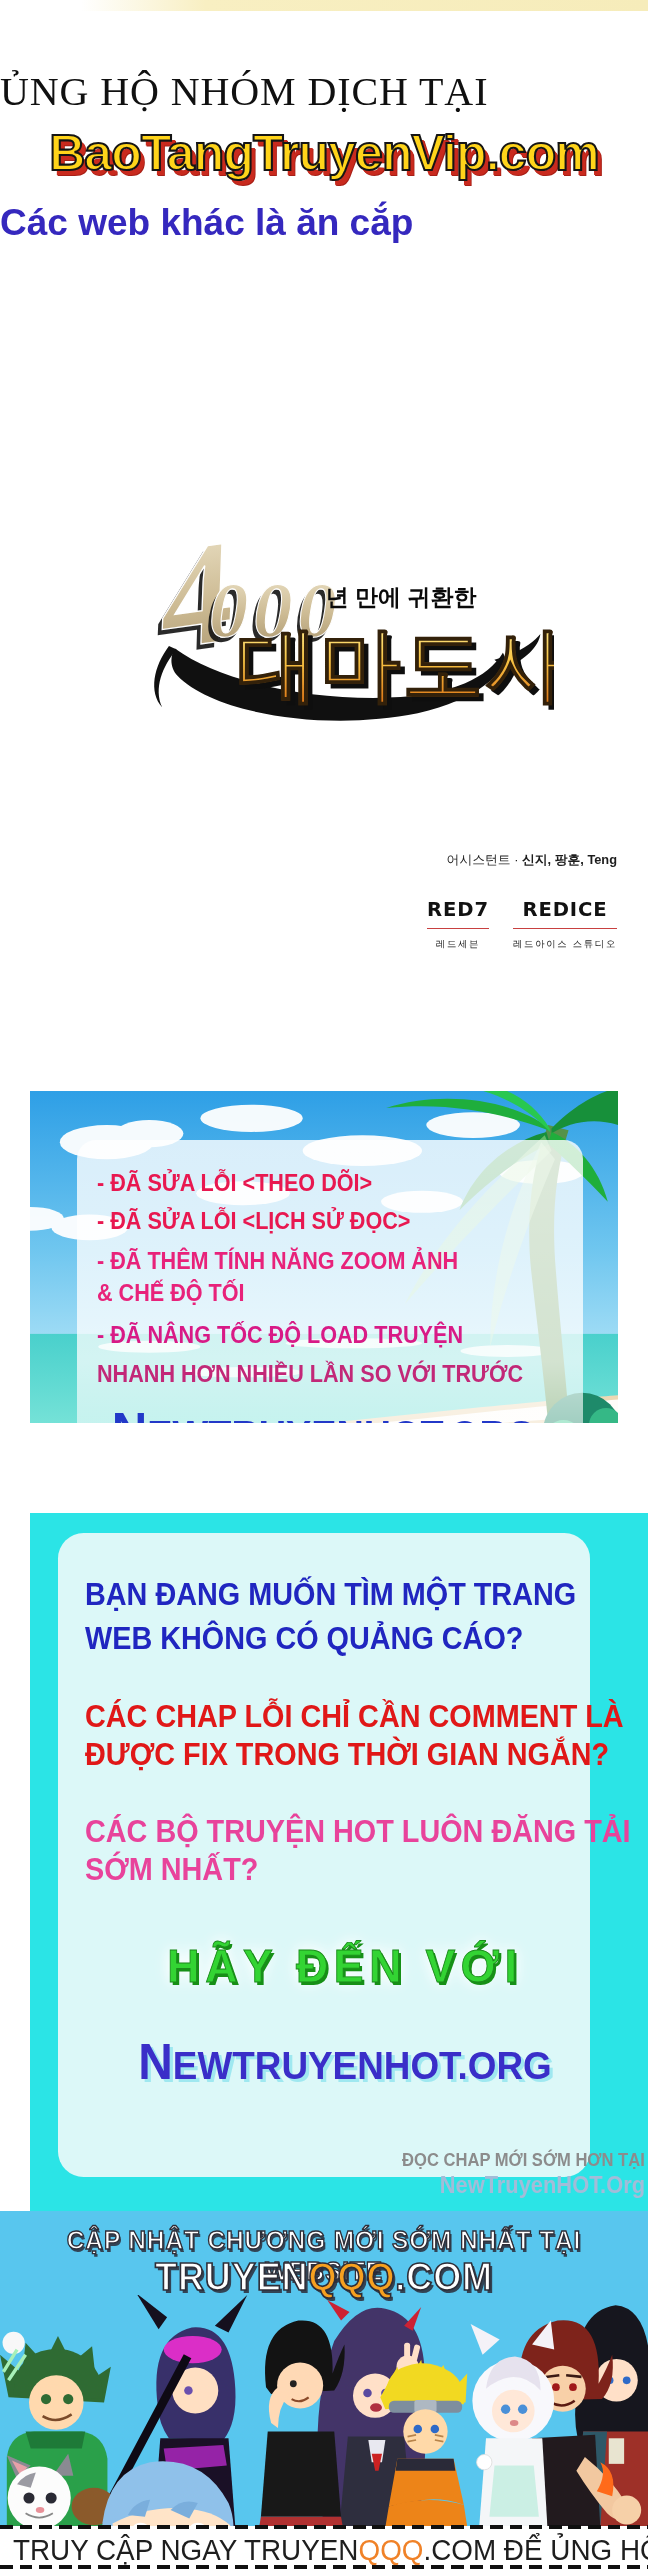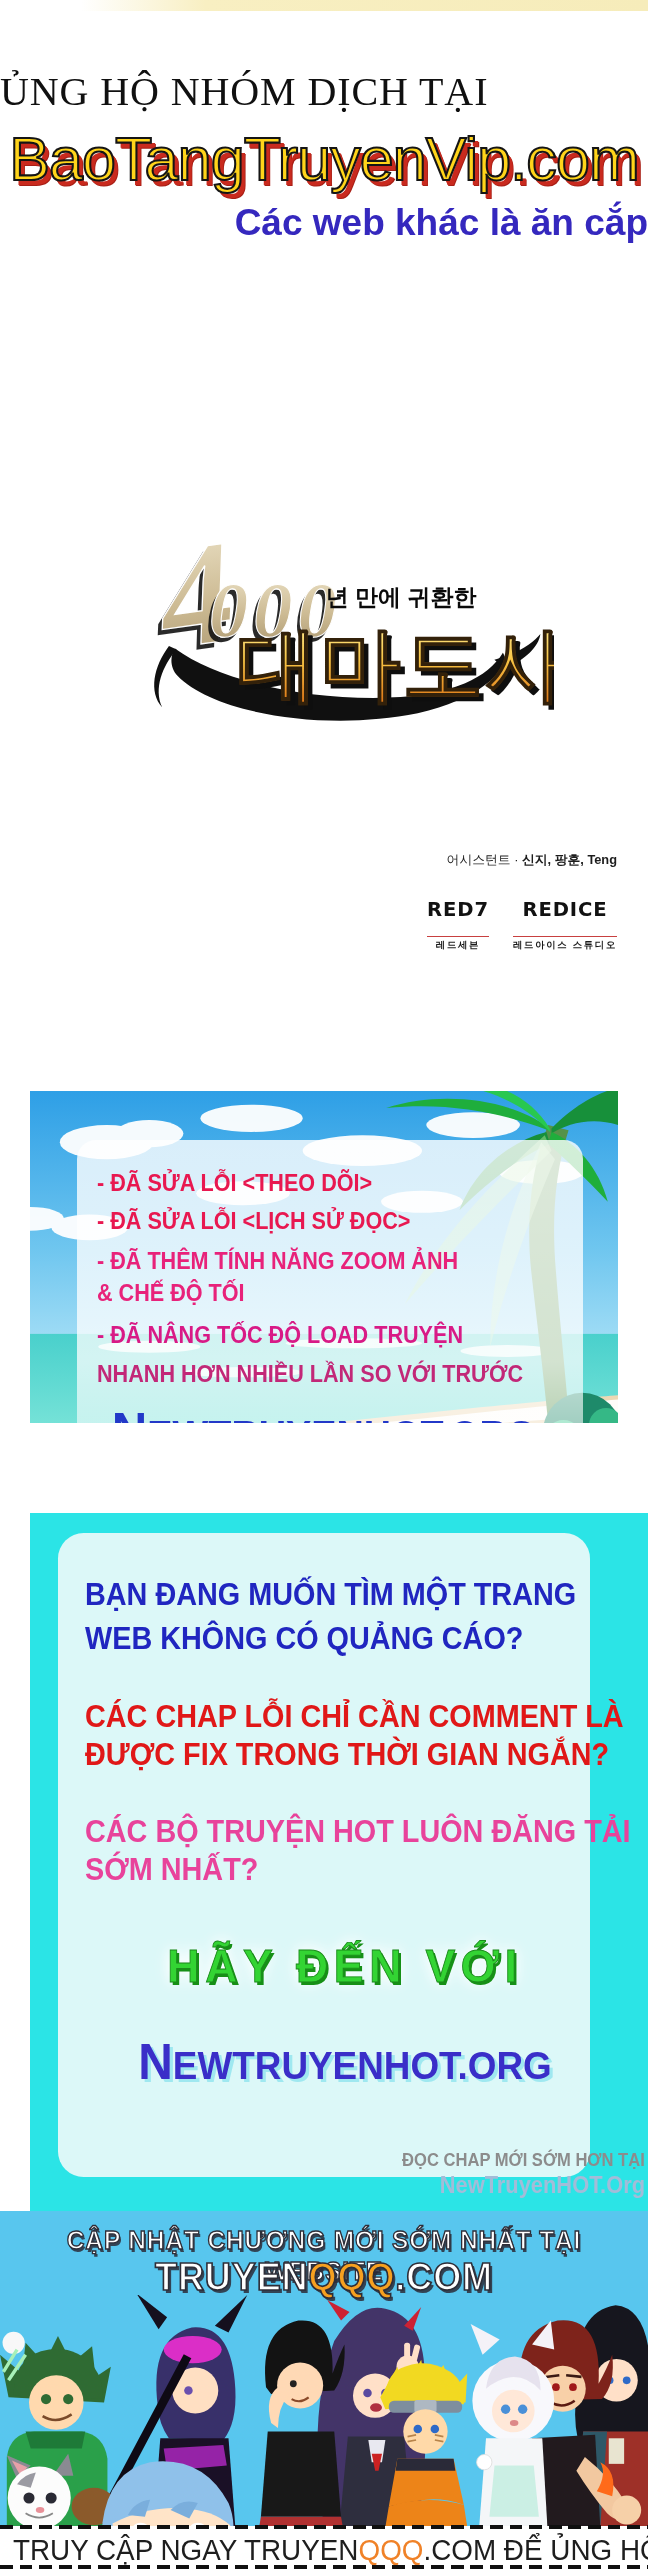--- a/index.html
+++ b/index.html
@@ -7,40 +7,40 @@
         font-family:"Liberation Sans","DejaVu Sans",sans-serif;}
   .abs{position:absolute;}
 
   
   .top-strip{left:81px;top:0;width:567px;height:11px;
     background:linear-gradient(90deg,rgba(250,243,198,0) 0%,#F8EFC2 22%,#F6ECba 100%);}
   .support-line{left:0;top:68px;width:100%;text-align:left;
     font-family:"Liberation Serif","DejaVu Serif",serif;font-size:40px;font-weight:400;
     color:#101010;letter-spacing:0.9px;}
   .site-bubble{left:0;top:124px;width:100%;text-align:center;
-    font-weight:400;font-size:61px;letter-spacing:-0.9px;color:#FFD41A;
+    font-weight:700;font-size:50px;letter-spacing:-0.9px;color:#FFD41A;
     -webkit-text-stroke:2.1px #151515;
     text-shadow:4.3px 5.1px 0 #C92A1E,5.1px 6px 0 #A81F16;}
-  .warning-line{left:0;top:202px;width:100%;text-align:right;
+  .warning-line{left:0;top:202px;width:100%;text-align:left;
     font-weight:700;font-size:37px;color:#3528BE;letter-spacing:0px;}
 
   
   .logo-wrap{left:94px;top:508px;width:460px;height:230px;}
 
   
   .credits{right:31px;top:846px;width:597px;text-align:right;color:#1d1d1d;}
   .credits .row1{font-size:14.5px;}
   .credits .row1 b{font-weight:700;}
   .credits .seg{margin-left:19px;}
   .credits .row2{font-size:12.8px;margin-top:6px;}
   .studios{right:31px;top:900px;display:flex;gap:24px;align-items:flex-start;}
   .studio{text-align:center;}
   .studio .glyph{font-family:"DejaVu Sans",sans-serif;font-weight:900;font-size:19.6px;
-    letter-spacing:0.9px;color:#121212;line-height:1;border-bottom:1.7px solid #C84040;padding-bottom:16px;}
-  .studio .cap{font-size:9.4px;font-weight:700;color:#1a1a1a;margin-top:2px;letter-spacing:1.7px;}
+    letter-spacing:0.9px;color:#121212;line-height:1;border-bottom:1.7px solid #C84040;padding-bottom:8px;}
+  .studio .cap{font-size:9.4px;font-weight:400;color:#1a1a1a;margin-top:9px;letter-spacing:1.7px;}
 
   
   .copyright{right:31px;top:939px;width:605px;text-align:right;
     font-weight:700;font-size:15px;color:#1A1A1A;line-height:25px;}
 
   
   .beach-panel{left:30px;top:1091px;width:588px;height:332px;overflow:hidden;}
   .beach-box{left:47px;top:49px;width:506px;height:317px;border-radius:19px;
     background:linear-gradient(180deg,rgba(255,255,255,.80) 0%,rgba(255,255,255,.74) 70%,rgba(255,255,255,.5) 100%);}
   .u-line{left:67px;font-weight:700;font-size:24px;transform:scaleX(.9);transform-origin:left center;

